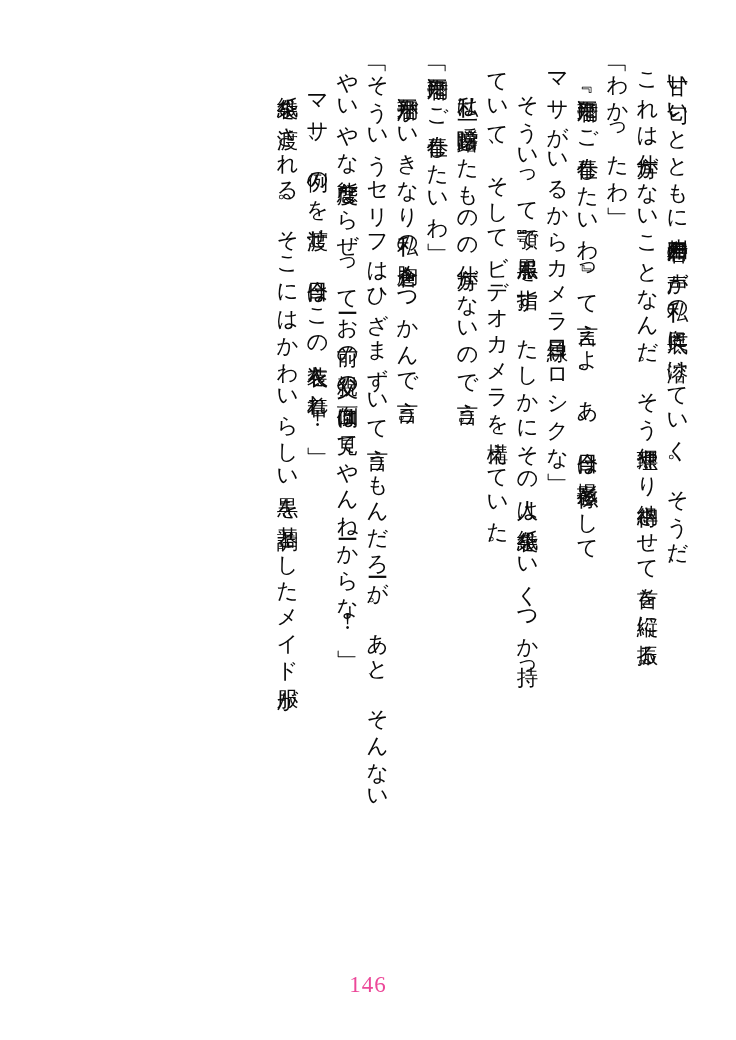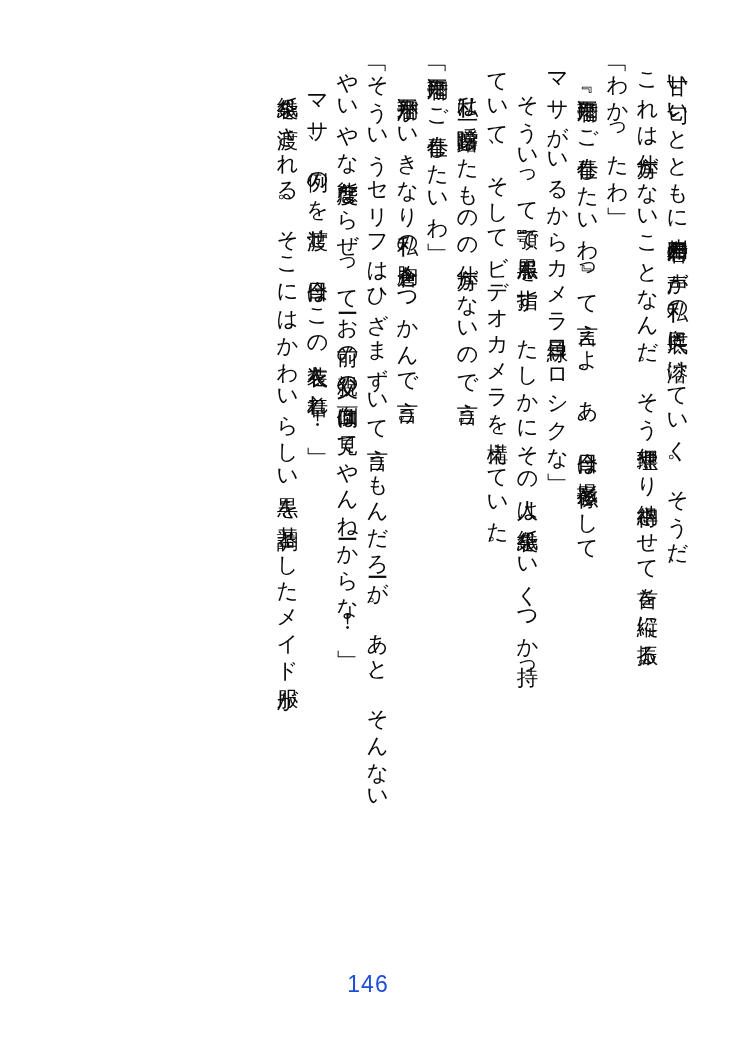--- a/index.html
+++ b/index.html
@@ -50,23 +50,23 @@
   .line.indent {
     padding-top: 22px;
   }
   .page-number {
     position: absolute;
     bottom: 42px;
     left: 0;
     width: 100%;
     text-align: center;
     font-size: 23px;
-    font-family: Liberation Sans, sans-serif;
+    font-family: Liberation Serif, serif;
     letter-spacing: 1px;
-    color: #1d4ed8;
+    color: #ec4899;
   }
 </style>
 </head>
 <body>
 
 <div class="page">
   <div class="text-area">
     <div class="line">甘い匂いとともに岸和田君の声が私の奥底に溶けていく。そうだ、</div>
     <div class="line">これは仕方がないことなんだ。そう無理やり納得させて首を縦に振る。</div>
     <div class="line">「わかったわ」</div>

